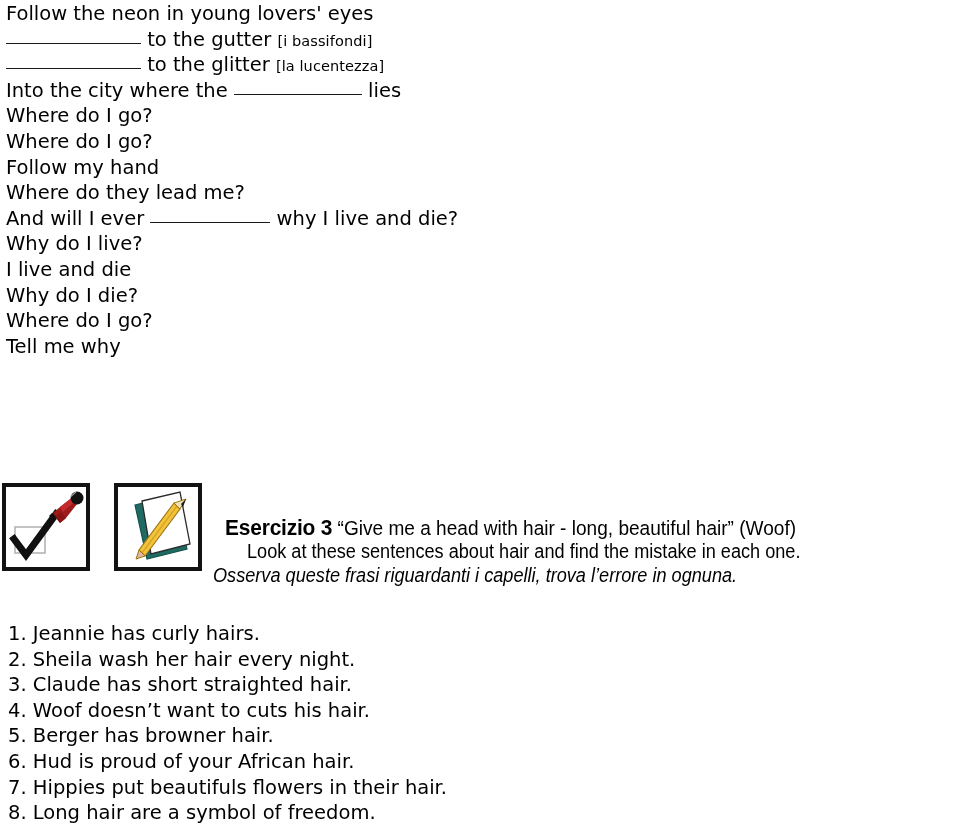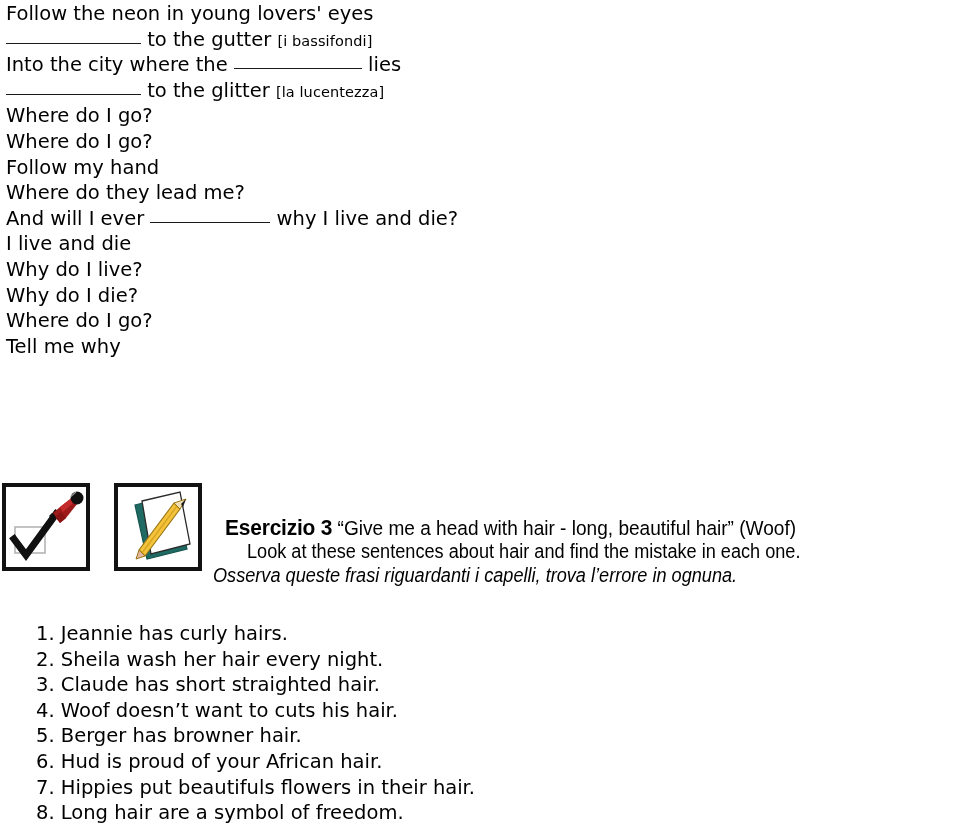--- a/index.html
+++ b/index.html
@@ -112,21 +112,20 @@
     transform: scaleX(0.93);
     transform-origin: left center;
   }
 
   
   .sentences {
     position: absolute;
     left: 8px;
     top: 621px;
     width: 700px;
-    margin-left: 28px;
   }
   .sentence {
     font-family: "DejaVu Sans", sans-serif;
     font-size: 19.5px;
     line-height: 25.6px;
     white-space: pre;
     height: 25.6px;
   }
   .s-num { display: inline-block; }
 </style>
@@ -134,37 +133,37 @@
 <body>
 
 <div class="page">
 
   <div class="lyrics">
 
     <div class="lyric-line"><span>Follow the neon in young lovers' eyes</span></div>
 
     <div class="lyric-line"><span class="blank b-wide"></span><span> to the gutter </span><span class="gloss">[i bassifondi]</span></div>
 
+    <div class="lyric-line"><span class="blank b-wide"></span><span> to the glitter </span><span class="gloss">[la lucentezza]</span></div>
+
     <div class="lyric-line"><span>Into the city where the </span><span class="blank b-mid"></span><span> lies</span></div>
 
-    <div class="lyric-line"><span class="blank b-wide"></span><span> to the glitter </span><span class="gloss">[la lucentezza]</span></div>
-
     <div class="lyric-line"><span>Where do I go?</span></div>
 
 
     <div class="lyric-line"><span>Where do I go?</span></div>
 
     <div class="lyric-line"><span>Follow my hand</span></div>
 
     <div class="lyric-line"><span>Where do they lead me?</span></div>
 
     <div class="lyric-line"><span>And will I ever </span><span class="blank b-narrow"></span><span> why I live and die?</span></div>
 
+    <div class="lyric-line"><span>Why do I live?</span></div>
     <div class="lyric-line"><span>I live and die</span></div>
-    <div class="lyric-line"><span>Why do I live?</span></div>
     <div class="lyric-line"><span>Why do I die?</span></div>
     <div class="lyric-line"><span>Where do I go?</span></div>
     <div class="lyric-line"><span>Tell me why</span></div>
   </div>
 
   <div class="icon-row">
 
     <div class="icon-box first">
       <svg viewBox="0 0 80 80" xmlns="http://www.w3.org/2000/svg" aria-hidden="true">
         <rect x="9" y="40" width="30" height="26" fill="none" stroke="#b5b5b5" stroke-width="1.6"></rect>

